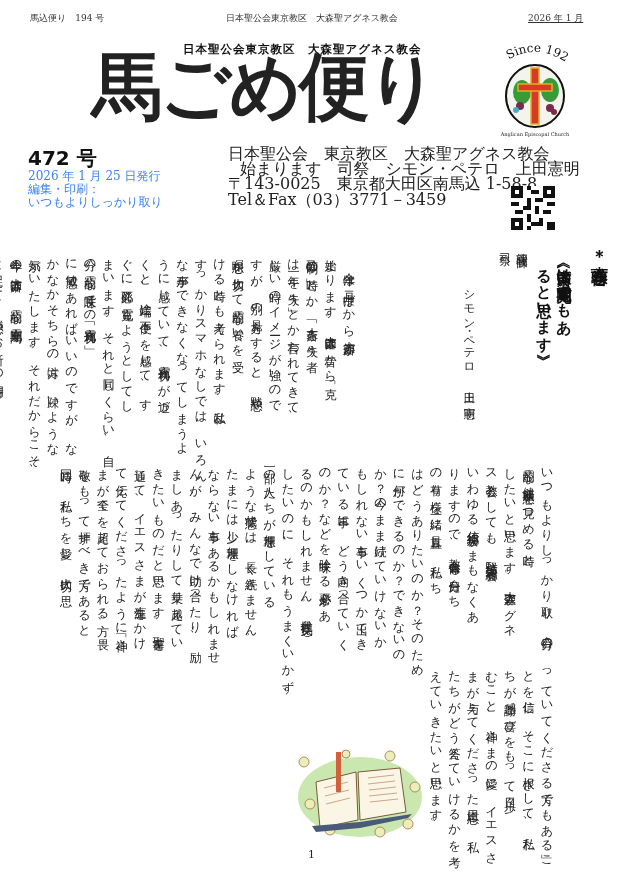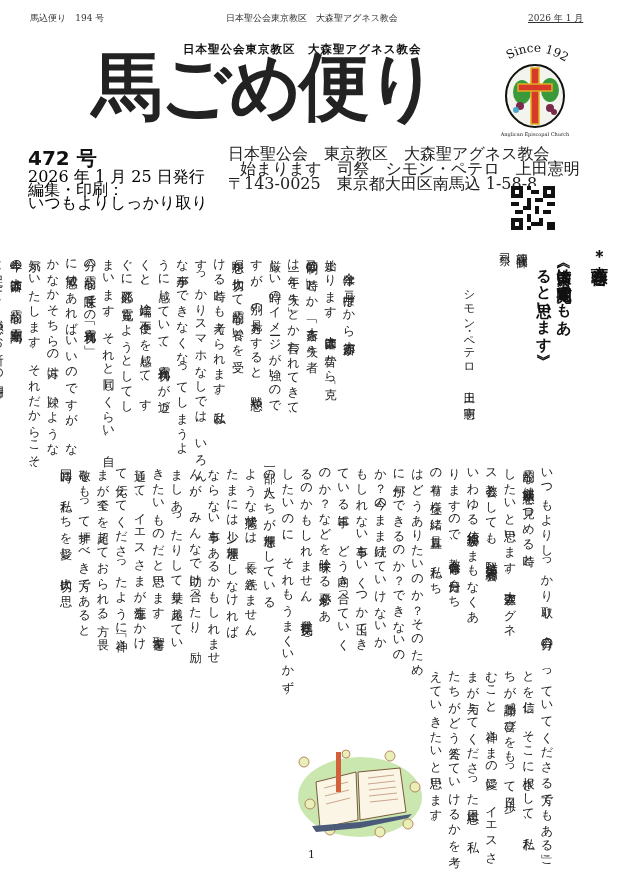--- a/index.html
+++ b/index.html
@@ -4,21 +4,21 @@
 <style>
   html, body { margin: 0; padding: 0; background: #ffffff; }
   body { width: 620px; height: 877px; position: relative; overflow: hidden;
          font-family: "DejaVu Serif", "Liberation Serif", serif; color: #222; }
   .abs { position: absolute; }
   .runhead { font-size: 9px; color: #333; top: 12px; }
   .masthead-sub { left: 183px; top: 42px; font-family: "DejaVu Sans", sans-serif; font-weight: bold; font-size: 11.5px; letter-spacing: 1px; color: #111; }
   .masthead-title { left: 92px; top: 52px; font-family: "DejaVu Sans", sans-serif; font-weight: bold; font-size: 70px; letter-spacing: -2px; color: #222; line-height: 1; transform: scaleY(1.05); }
   .logo { left: 490px; top: 40px; width: 90px; height: 100px; }
   .issue-no { left: 28px; top: 145px; font-family: "DejaVu Sans", sans-serif; font-weight: bold; font-size: 20px; color: #111; }
-  .issue-meta { left: 28px; top: 170px; font-size: 16px; line-height: 13px; color: #000000; }
+  .issue-meta { left: 28px; top: 170px; font-size: 12px; line-height: 13px; color: #3b82f6; }
   .info { left: 228px; top: 146px; font-size: 16px; line-height: 15.2px; color: #222; }
   .info a { color: #1f5c99; text-decoration: underline; }
   .qr { left: 511px; top: 186px; width: 44px; height: 44px; }
   .vt { writing-mode: vertical-rl; text-orientation: upright; white-space: nowrap; }
   .heading { font-size: 15px; line-height: 20px; font-weight: bold; color: #111; }
   .col { font-size: 12.2px; line-height: 18.5px; letter-spacing: 1.3px; color: #222; }
   .body-upper { right: 262px; top: 250px; height: 190px; }
   .body-lower { right: 64px; top: 460px; height: 198px; }
   .body-final { right: 64px; top: 662px; height: 200px; }
   .pageno { left: 308px; top: 848px; font-size: 11px; color: #222; }
@@ -54,20 +54,21 @@
 <div class="abs issue-meta">
   <div>2026 年 1 月 25 日発行</div>
   <div>編集・印刷：</div>
   <div>いつもよりしっかり取り</div>
 </div>
 
 <div class="abs info">
   <div>日本聖公会　東京教区　大森聖アグネス教会</div>
   <div style="padding-left:12px;">始まります　司祭　シモン・ペテロ　上田憲明</div>
   <div>〒143-0025　東京都大田区南馬込 1-58-8</div>
+  <div>Tel＆Fax（03）3771－3459</div>
 </div>
 
 <div class="abs qr">
   <svg width="44" height="44" viewBox="0 0 11 11" shape-rendering="crispEdges">
     <rect width="11" height="11" fill="#fff"></rect>
     <g fill="#111">
       <rect x="0" y="0" width="3" height="3"></rect>
         <rect x="8" y="0" width="3" height="3"></rect>
         <rect x="0" y="8" width="3" height="3"></rect>
       <rect x="4" y="0" width="1" height="1"></rect>

